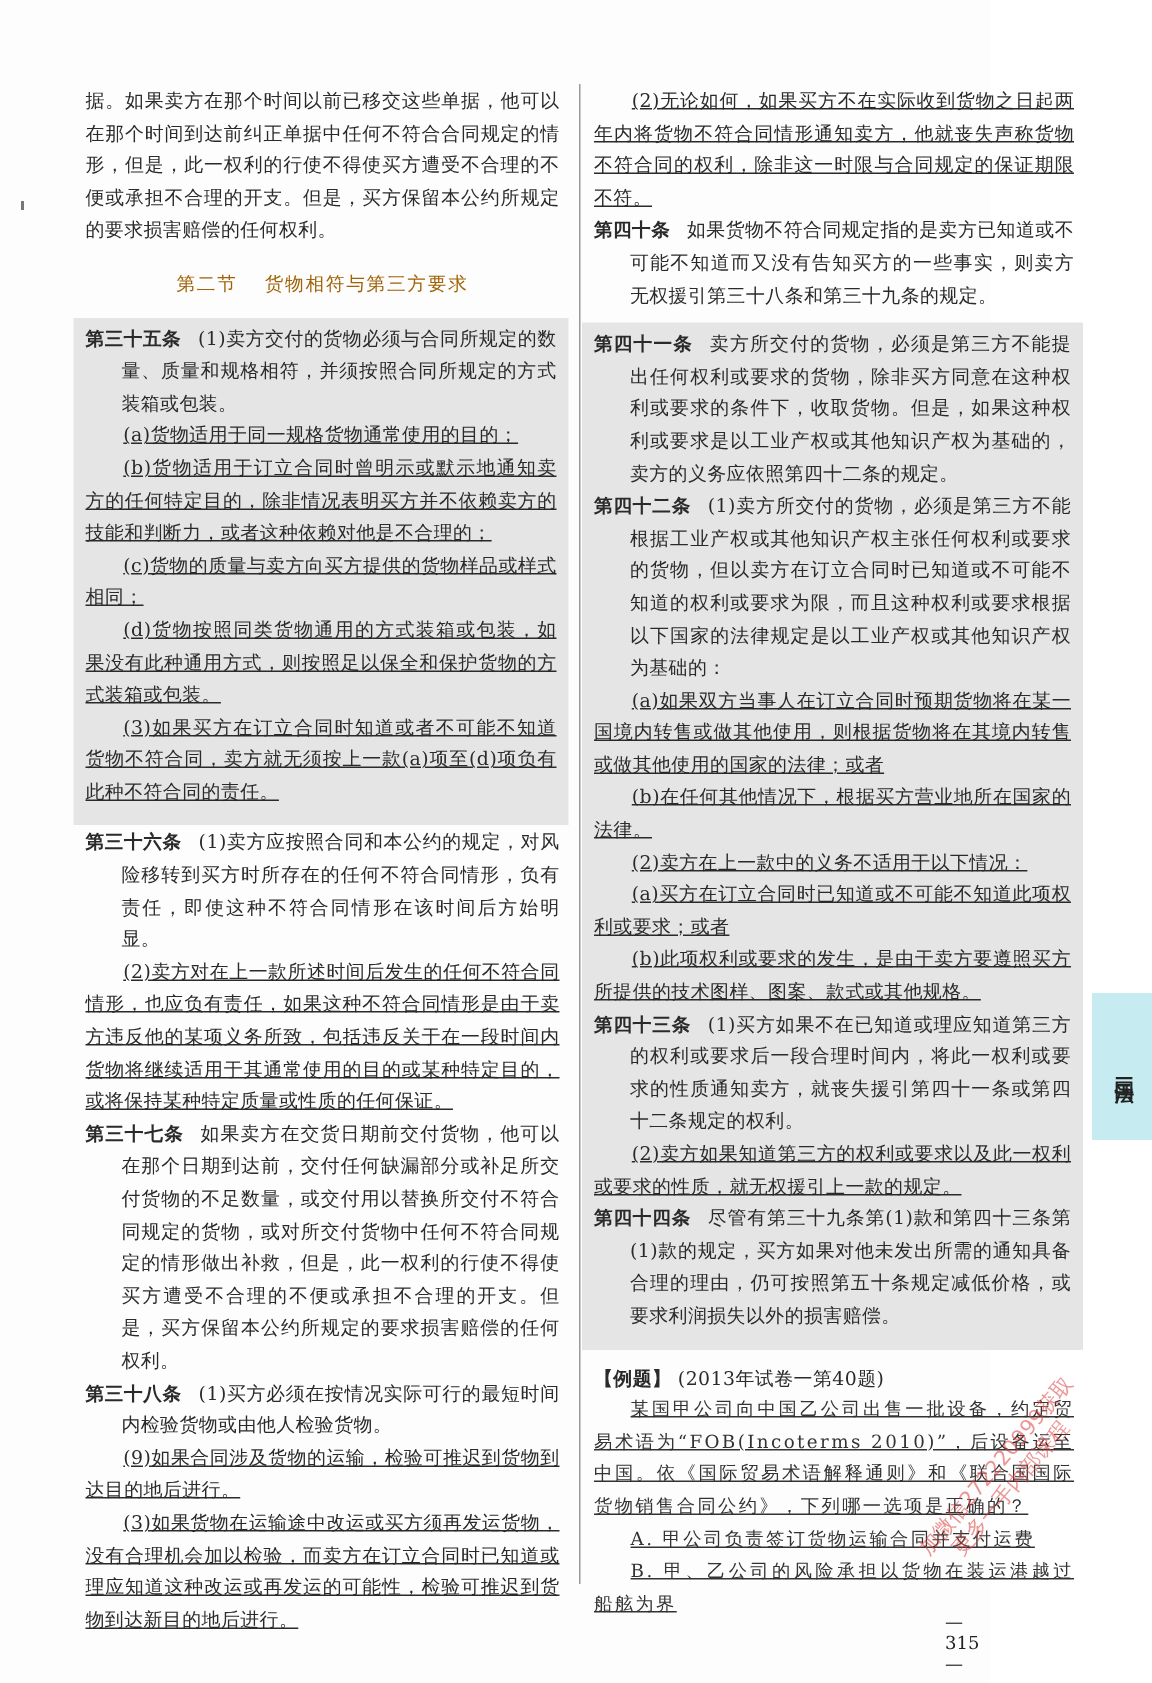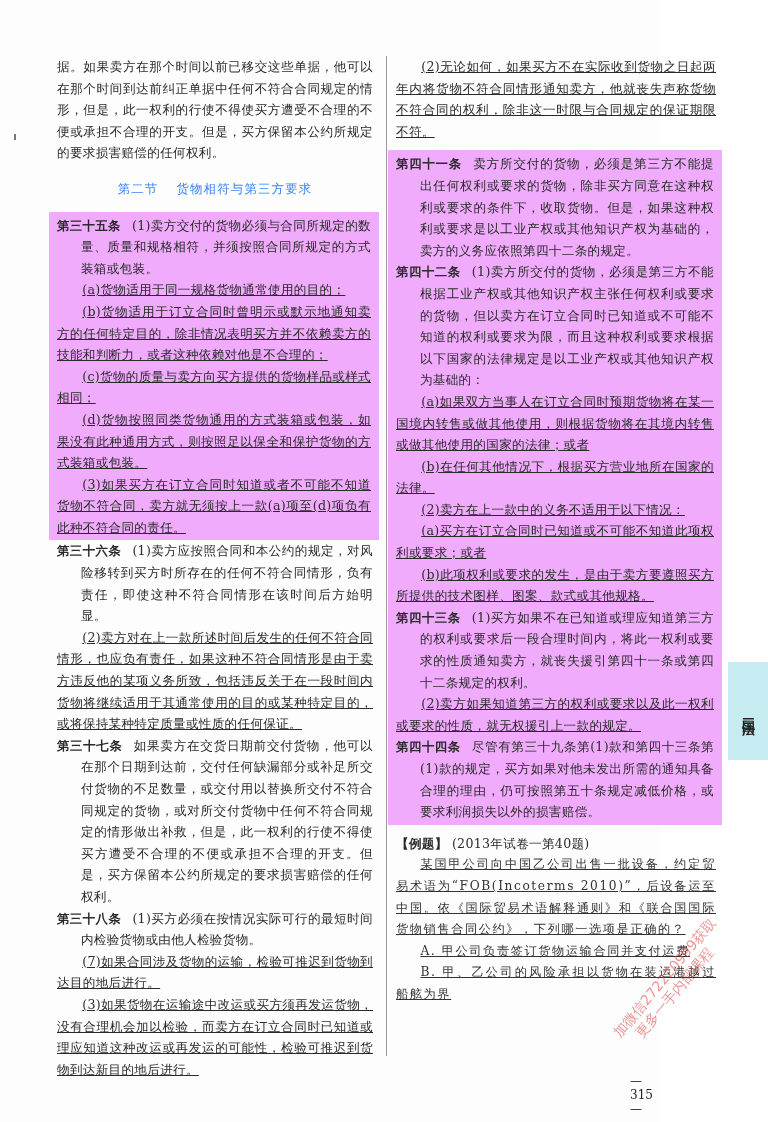--- a/index.html
+++ b/index.html
@@ -7,22 +7,22 @@
   body { position: relative; font-family: "DejaVu Serif", "Liberation Serif", serif; color: #2a2a2a; }
   .page { position: absolute; left: 0; top: 0; width: 660px; height: 1122px; background: #fdfdfd; }
   .col { position: absolute; top: 56px; font-size: 12.6px; line-height: 21.6px; letter-spacing: 0.3px; }
   .col-left { left: 57px; width: 316px; }
   .col-right { left: 396px; width: 320px; }
   .divider { position: absolute; left: 386px; top: 56px; width: 1px; height: 1000px; background: #9a9a9a; }
   .p { text-align: justify; }
   .indent { text-indent: 2em; text-decoration: underline; }
   .hang { padding-left: 1.9em; text-indent: -1.9em; }
   .art { font-weight: bold; font-family: "DejaVu Sans", "Liberation Sans", sans-serif; font-size: 12.4px; margin-right: 0.9em; }
-  .box { background: #f0abfc; padding: 3px 8px 2px 8px; margin-left: -8px; margin-right: -6px; }
-  .section-title { text-align: center; font-family: "DejaVu Sans", "Liberation Sans", sans-serif; font-size: 12.4px; letter-spacing: 1.2px; margin: 14px 0 12px 0; color: #3b82f6; }
+  .box { background: #e5e5e5; padding: 3px 8px 12px 8px; margin-left: -8px; margin-right: -6px; }
+  .section-title { text-align: center; font-family: "DejaVu Sans", "Liberation Sans", sans-serif; font-size: 12.4px; letter-spacing: 1.2px; margin: 14px 0 12px 0; color: #a16207; }
   .section-title .gap { display: inline-block; width: 18px; }
   .example { margin-top: 8px; }
   .example .tag { font-family: "DejaVu Sans", "Liberation Sans", sans-serif; font-weight: bold; margin-top: 44px; }
   .example-body { font-size: 12.2px; letter-spacing: 1.6px; color: #333; }
   .side-tab { position: absolute; left: 728px; top: 662px; width: 40px; height: 98px; background: #c6ecf1; display: flex; align-items: center; justify-content: center; }
   .side-tab span { writing-mode: vertical-rl; text-orientation: upright; font-family: "DejaVu Sans", "Liberation Sans", sans-serif; font-weight: bold; font-size: 13px; color: #222; letter-spacing: 2px; }
   .page-number { position: absolute; left: 630px; top: 1074px; font-size: 12px; color: #222; }
   .watermark { position: absolute; left: 610px; top: 1030px; transform: rotate(-50deg); transform-origin: left top; color: rgba(220,60,60,0.55); font-family: "DejaVu Sans", "Liberation Sans", sans-serif; font-size: 14px; line-height: 17px; white-space: nowrap; pointer-events: none; }
   .watermark div:first-child { margin-left: 0; }
   .watermark div:last-child { margin-left: 14px; }
@@ -50,30 +50,31 @@
       <p class="p indent">(d)货物按照同类货物通用的方式装箱或包装，如果没有此种通用方式，则按照足以保全和保护货物的方式装箱或包装。</p>
       <p class="p indent">(3)如果买方在订立合同时知道或者不可能不知道货物不符合同，卖方就无须按上一款(a)项至(d)项负有此种不符合同的责任。</p>
     </div>
 
     <p class="p hang"><span class="art">第三十六条</span><span>(1)卖方应按照合同和本公约的规定，对风险移转到买方时所存在的任何不符合同情形，负有责任，即使这种不符合同情形在该时间后方始明显。</span></p>
     <p class="p indent">(2)卖方对在上一款所述时间后发生的任何不符合同情形，也应负有责任，如果这种不符合同情形是由于卖方违反他的某项义务所致，包括违反关于在一段时间内货物将继续适用于其通常使用的目的或某种特定目的，或将保持某种特定质量或性质的任何保证。</p>
 
     <p class="p hang"><span class="art">第三十七条</span><span>如果卖方在交货日期前交付货物，他可以在那个日期到达前，交付任何缺漏部分或补足所交付货物的不足数量，或交付用以替换所交付不符合同规定的货物，或对所交付货物中任何不符合同规定的情形做出补救，但是，此一权利的行使不得使买方遭受不合理的不便或承担不合理的开支。但是，买方保留本公约所规定的要求损害赔偿的任何权利。</span></p>
 
     <p class="p hang"><span class="art">第三十八条</span><span>(1)买方必须在按情况实际可行的最短时间内检验货物或由他人检验货物。</span></p>
-    <p class="p indent">(7)如果合同涉及货物的运输，检验可推迟到货物到达目的地后进行。</p>
+    <p class="p indent">(9)如果合同涉及货物的运输，检验可推迟到货物到达目的地后进行。</p>
     <p class="p indent">(3)如果货物在运输途中改运或买方须再发运货物，没有合理机会加以检验，而卖方在订立合同时已知道或理应知道这种改运或再发运的可能性，检验可推迟到货物到达新目的地后进行。</p>
 
   </div>
 
   <div class="divider"></div>
 
   <div class="col col-right">
     <p class="p indent">(2)无论如何，如果买方不在实际收到货物之日起两年内将货物不符合同情形通知卖方，他就丧失声称货物不符合同的权利，除非这一时限与合同规定的保证期限不符。</p>
 
+    <p class="p hang"><span class="art">第四十条</span><span>如果货物不符合同规定指的是卖方已知道或不可能不知道而又没有告知买方的一些事实，则卖方无权援引第三十八条和第三十九条的规定。</span></p>
 
     <div class="box" style="margin-top:8px">
       <p class="p hang"><span class="art">第四十一条</span><span>卖方所交付的货物，必须是第三方不能提出任何权利或要求的货物，除非买方同意在这种权利或要求的条件下，收取货物。但是，如果这种权利或要求是以工业产权或其他知识产权为基础的，卖方的义务应依照第四十二条的规定。</span></p>
 
       <p class="p hang"><span class="art">第四十二条</span><span>(1)卖方所交付的货物，必须是第三方不能根据工业产权或其他知识产权主张任何权利或要求的货物，但以卖方在订立合同时已知道或不可能不知道的权利或要求为限，而且这种权利或要求根据以下国家的法律规定是以工业产权或其他知识产权为基础的：</span></p>
       <p class="p indent">(a)如果双方当事人在订立合同时预期货物将在某一国境内转售或做其他使用，则根据货物将在其境内转售或做其他使用的国家的法律；或者</p>
       <p class="p indent">(b)在任何其他情况下，根据买方营业地所在国家的法律。</p>
       <p class="p indent">(2)卖方在上一款中的义务不适用于以下情况：</p>
       <p class="p indent">(a)买方在订立合同时已知道或不可能不知道此项权利或要求；或者</p>
       <p class="p indent">(b)此项权利或要求的发生，是由于卖方要遵照买方所提供的技术图样、图案、款式或其他规格。</p>

